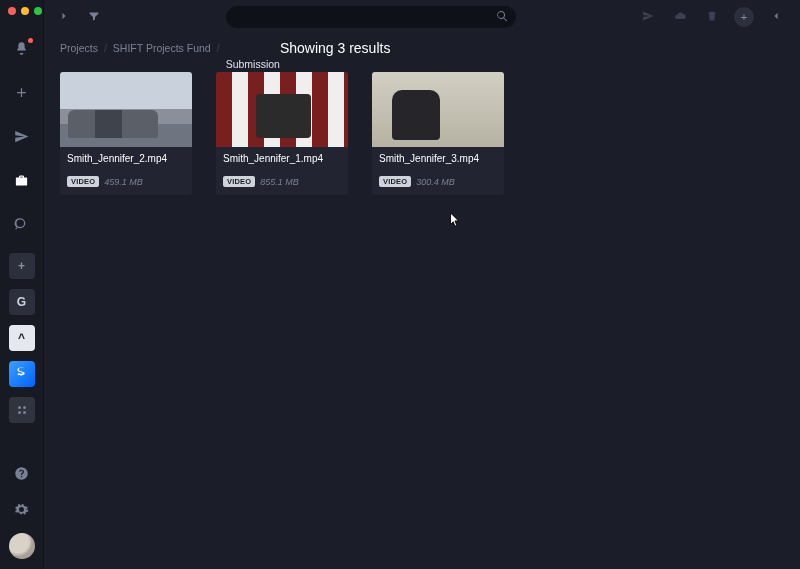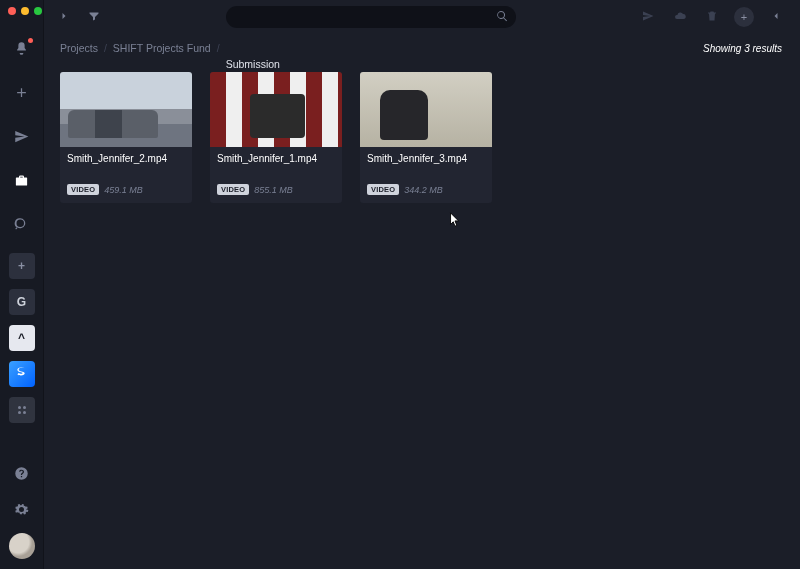--- a/index.html
+++ b/index.html
@@ -80,46 +80,45 @@
     display:flex;align-items:center;padding:0 24px 0 10px;position:relative;
   }
   .searchbox .mag{position:absolute;right:8px;top:4px;color:var(--muted);}
   .searchbox .mag svg{width:12px;height:12px;fill:currentColor;}
   .tb-right{display:flex;align-items:center;gap:12px;color:#3b4152;}
   .tb-right .tb-btn{color:#3b4152;}
   .tb-add{width:20px;height:20px;border-radius:50%;background:#2c303d;display:flex;align-items:center;justify-content:center;color:#8a90a3;cursor:pointer;}
 
   
   .headerrow{
-    height:28px;display:flex;align-items:center;justify-content:space-between;
+    height:28px;display:flex;align-items:center;justify-content:flex-start;
     padding:0 18px 0 16px;
-    gap:24px;
   }
   .crumbs{display:flex;align-items:center;gap:6px;color:var(--muted);font-size:10.5px;}
   .crumbs .crumb{cursor:pointer;}
   .crumbs .sep{color:#3d4254;}
   .crumb.current{color:#dfe2ea;margin-top:32px;}
-  .results{color:#fff;font-size:10px;font-style:italic;}
-
-  
-  .grid{display:flex;gap:18px;padding:10px 16px;align-items:center;}
+  .results{color:#fff;font-size:14px;}
+
+  
+  .grid{display:flex;gap:24px;padding:10px 16px;align-items:center;}
   .card{
     width:132px;background:var(--card);border-radius:3px;overflow:hidden;
     display:flex;flex-direction:column;cursor:pointer;
   }
   .thumb{height:75px;background:#3a3f4e;}
   .thumb1{background:linear-gradient(#c9d2dc 0 50%,#8a8f99 50% 70%,#6e7480 70% 100%);}
   .thumb1::after{content:"";display:block;margin:38px 0 0 8px;width:90px;height:28px;background:linear-gradient(90deg,#5a5f68 0 30%,#3e434c 30% 60%,#5a5f68 60% 100%);border-radius:6px 6px 2px 2px;}
   .thumb2{background:repeating-linear-gradient(90deg,#7a1f1f 0 16px,#efefef 16px 32px);position:relative;}
   .thumb2::after{content:"";position:absolute;left:40px;top:22px;width:55px;height:44px;background:#2b2b2b;border-radius:4px;}
   .thumb3{background:linear-gradient(#d2cfc3,#b6b2a3);position:relative;}
   .thumb3::after{content:"";position:absolute;left:20px;top:18px;width:48px;height:50px;background:#26262a;border-radius:10px 10px 4px 4px;}
   .meta{padding:6px 7px 8px 7px;}
   .fname{color:#fff;font-size:10px;white-space:nowrap;overflow:hidden;text-overflow:ellipsis;}
-  .subrow{display:flex;align-items:center;gap:5px;margin-top:20px;}
+  .subrow{display:flex;align-items:center;gap:5px;margin-top:12px;}
   .badge{background:var(--badge);color:var(--badge-text);font-size:7.5px;font-weight:700;padding:1px 4px;border-radius:2px;letter-spacing:.2px;}
   .size{color:var(--muted);font-size:9px;font-style:italic;}
 
   .cursor{position:absolute;left:449px;top:212px;pointer-events:none;}
   .cursor svg{width:12px;height:16px;}
 </style>
 </head>
 <body>
 
 <div class="traffic">
@@ -294,21 +293,21 @@
             <span class="size">855.1 MB</span>
           </div>
         </div>
       </div>
       <div class="card">
         <div class="thumb thumb3"></div>
         <div class="meta">
           <div class="fname">Smith_Jennifer_3.mp4</div>
           <div class="subrow">
             <span class="badge">VIDEO</span>
-            <span class="size">344.2 MB</span>
+            <span class="size">300.4 MB</span>
           </div>
         </div>
       </div>
     </div>
   </div>
 </div>
 
 <div class="cursor">
   <svg viewBox="0 0 12 18">
       <path fill="#fff" stroke="#000" stroke-width="1" d="M1 1l0 13 3-3 2 5 2-1-2-5 4 0z"></path>

